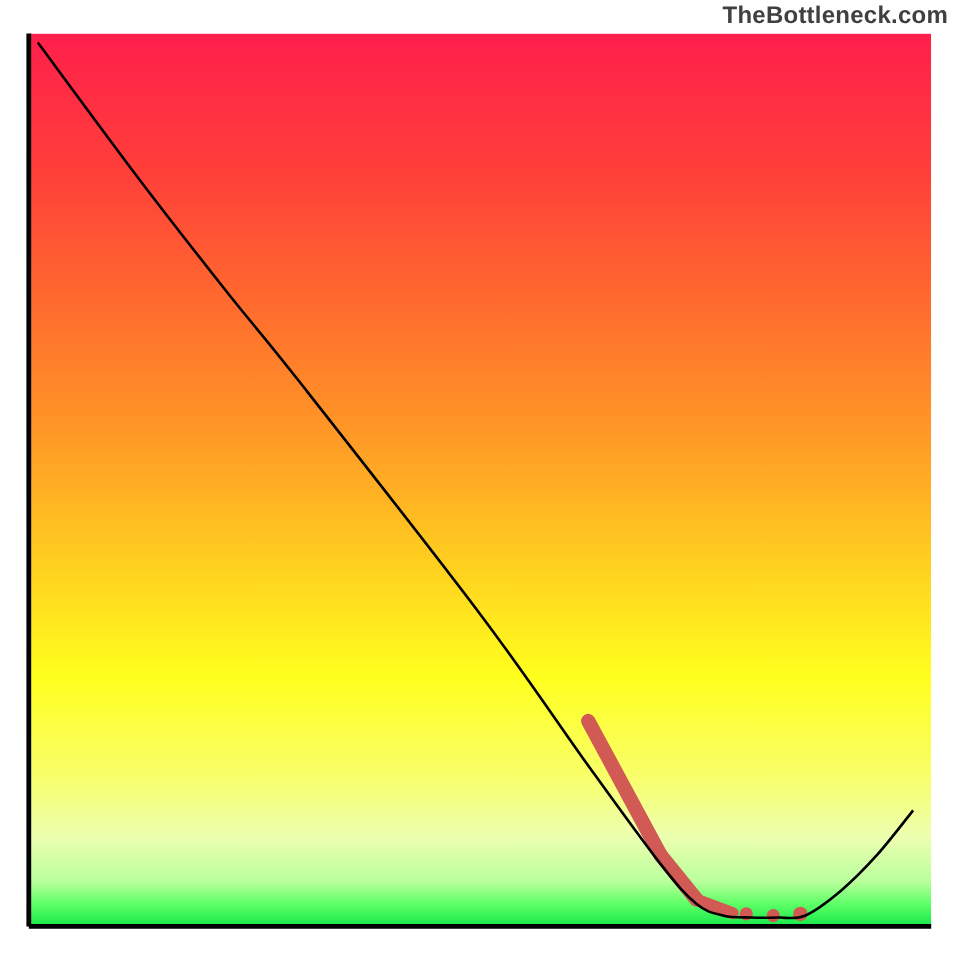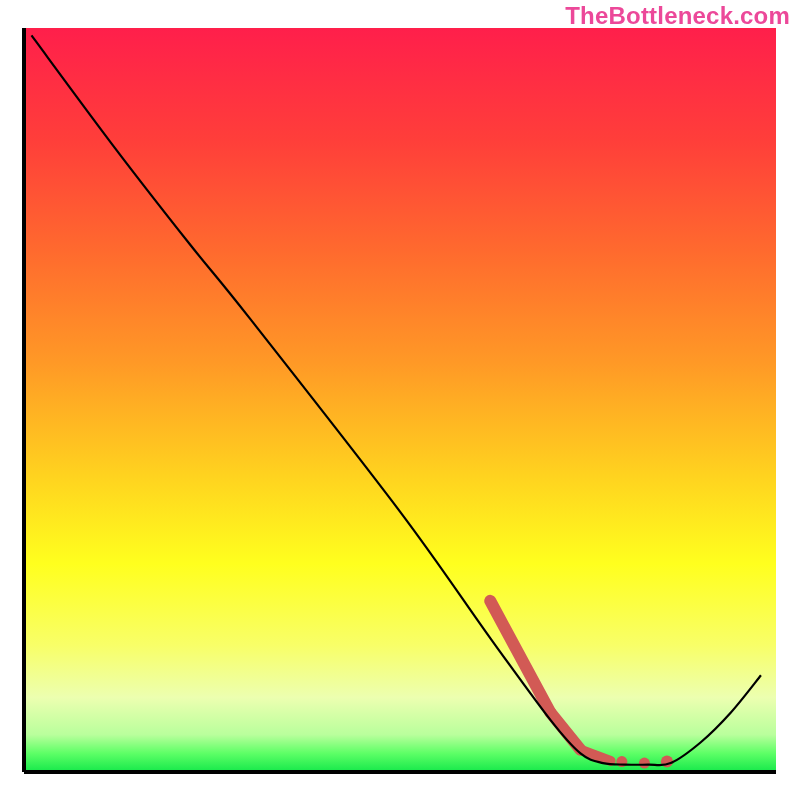--- a/index.html
+++ b/index.html
@@ -13,23 +13,23 @@
   }
   .canvas {
     position: relative;
     width: 800px;
     height: 800px;
   }
   .watermark {
     position: absolute;
     top: 2px;
     right: 10px;
-    font-size: 24px;
+    font-size: 20px;
     font-weight: 600;
-    color: #ec4899;
+    color: #404040;
     letter-spacing: 0.2px;
   }
   svg {
     display: block;
     width: 800px;
     height: 800px;
   }
 </style>
 </head>
 <body>

